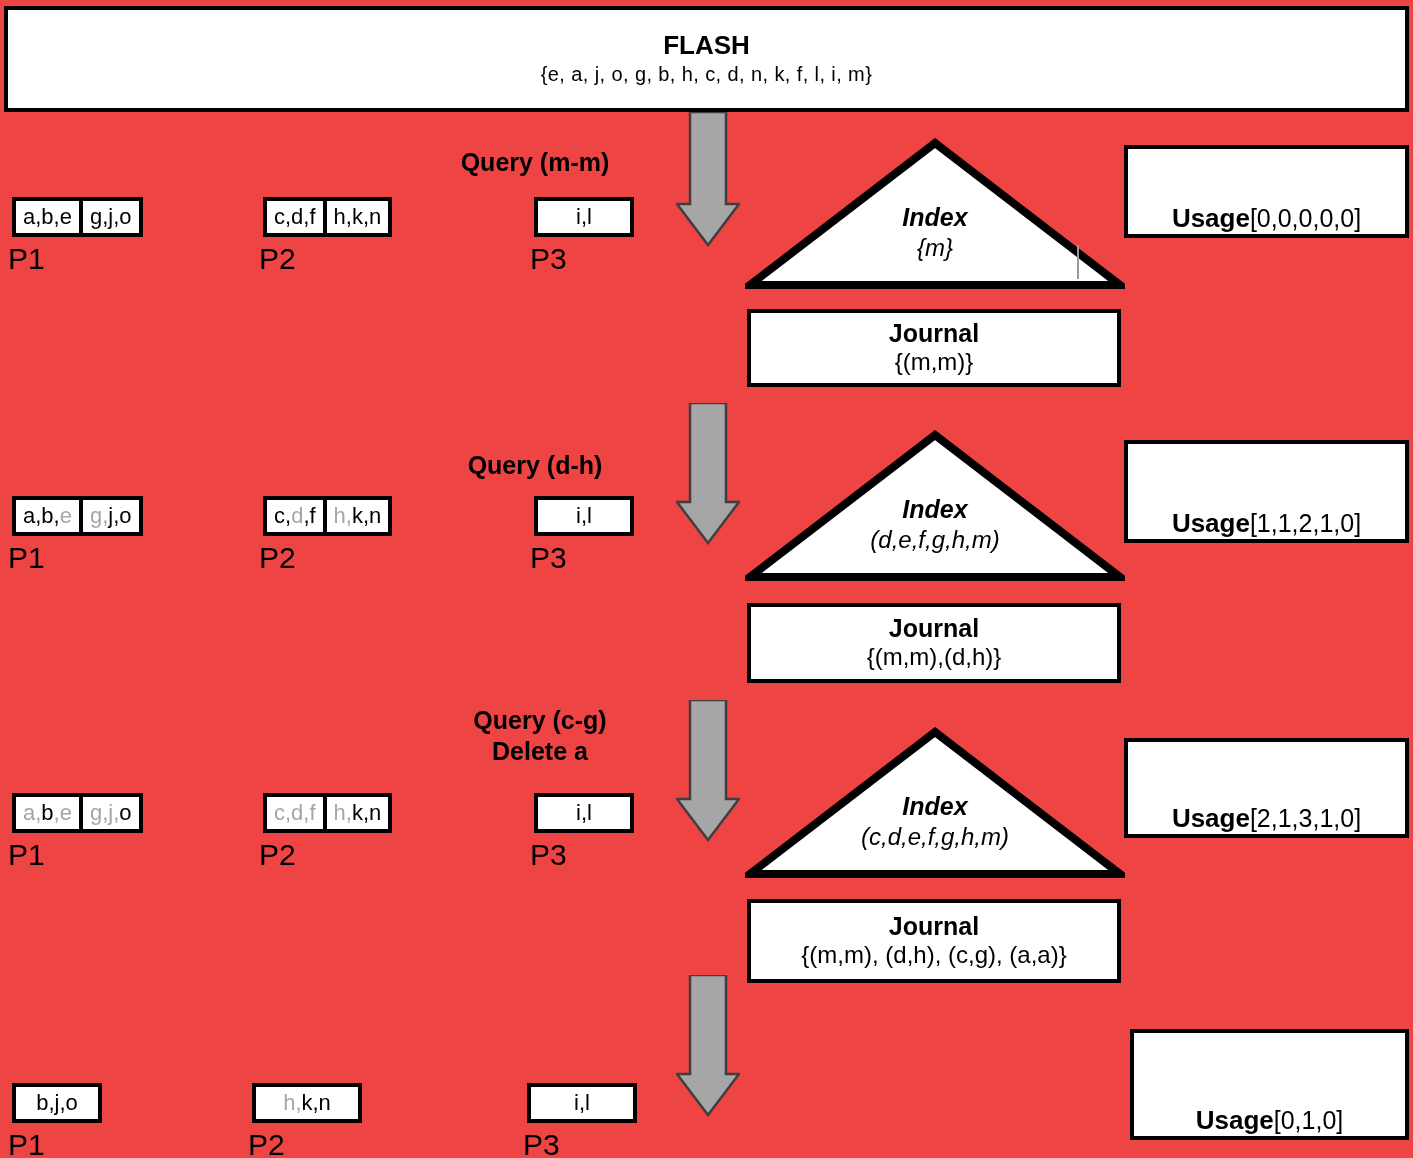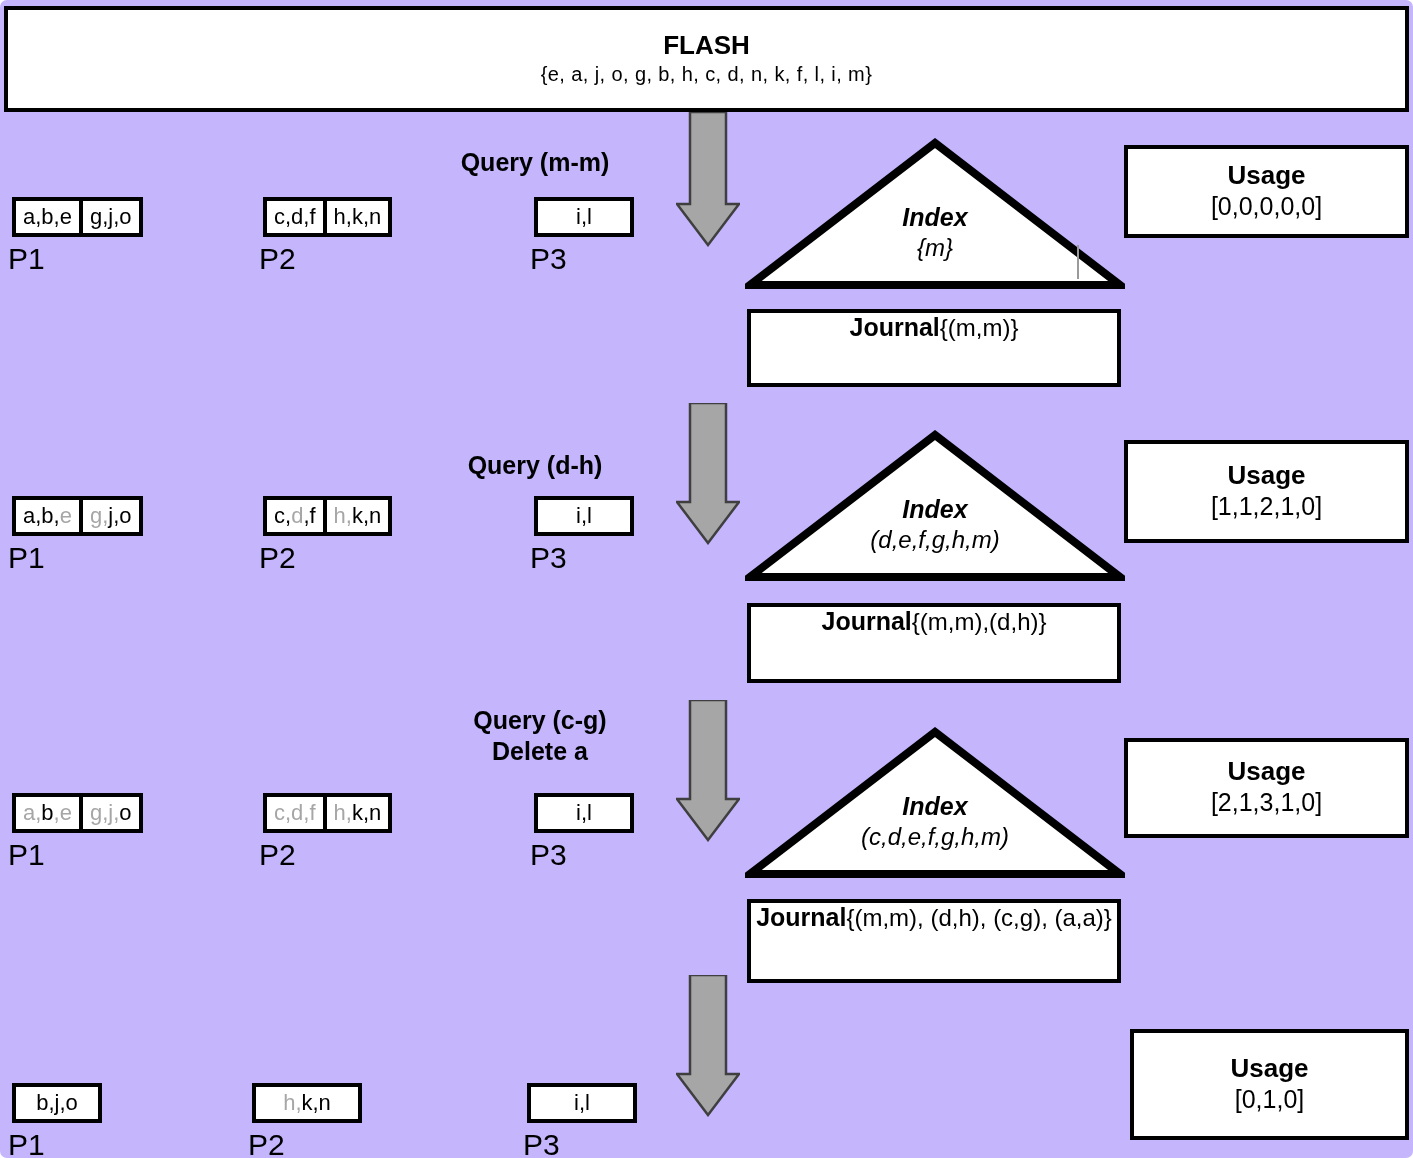--- a/index.html
+++ b/index.html
@@ -8,23 +8,22 @@
     background: #ffffff;
   }
   body {
     font-family: "Liberation Sans", sans-serif;
     color: #000000;
   }
   #canvas {
     position: relative;
     width: 1413px;
     height: 1158px;
-    background: #c4b5fd;
+    background: #ef4444;
     overflow: hidden;
-    border-radius: 7px;
   }
   
   .box {
     position: absolute;
     box-sizing: border-box;
     background: #ffffff;
     border: 4px solid #000000;
   }
   .flash-box {
     display: flex;
@@ -106,37 +105,38 @@
     font-size: 25px;
     line-height: 1.1;
   }
   .index-set {
     font-size: 24px;
     line-height: 1.15;
   }
   
   .journal-box {
     display: flex;
-    align-items: flex-start;
+    flex-direction: column;
+    align-items: center;
     justify-content: center;
   }
   .journal-title {
     font-weight: bold;
     font-size: 25px;
     line-height: 1.15;
   }
   .journal-set {
     font-size: 24px;
     line-height: 1.25;
   }
   
   .usage-box {
     display: flex;
-    flex-direction: column;
-    align-items: center;
+    flex-direction: row;
+    align-items: flex-end;
     justify-content: center;
   }
   .usage-title {
     font-weight: bold;
     font-size: 26px;
     line-height: 1.15;
   }
   .usage-value {
     font-size: 25px;
     line-height: 1.25;

